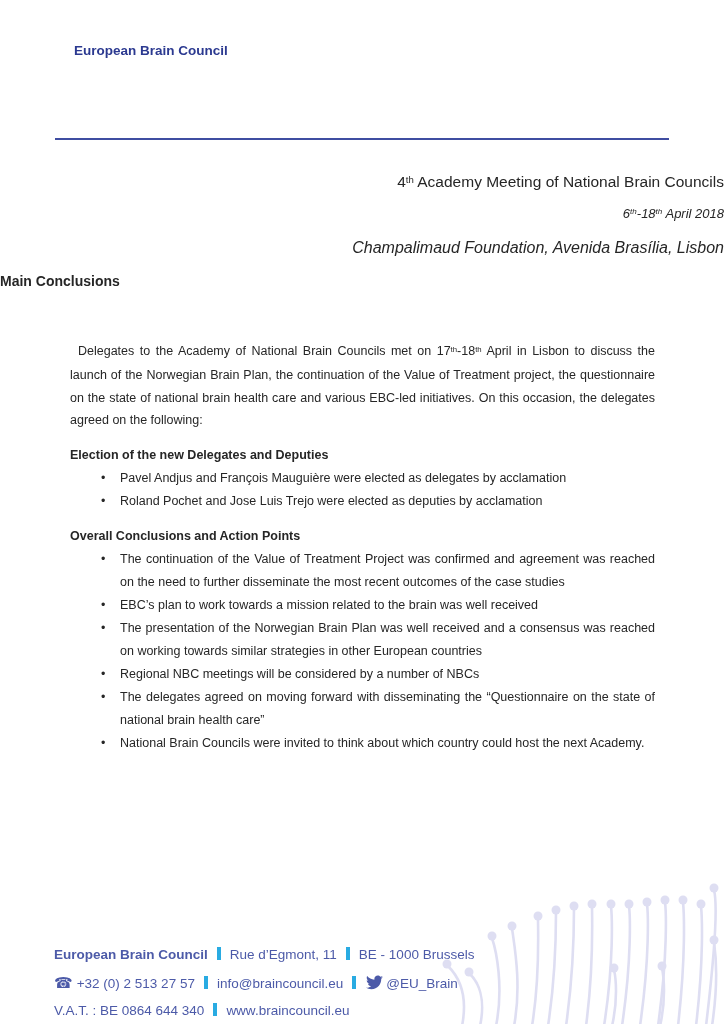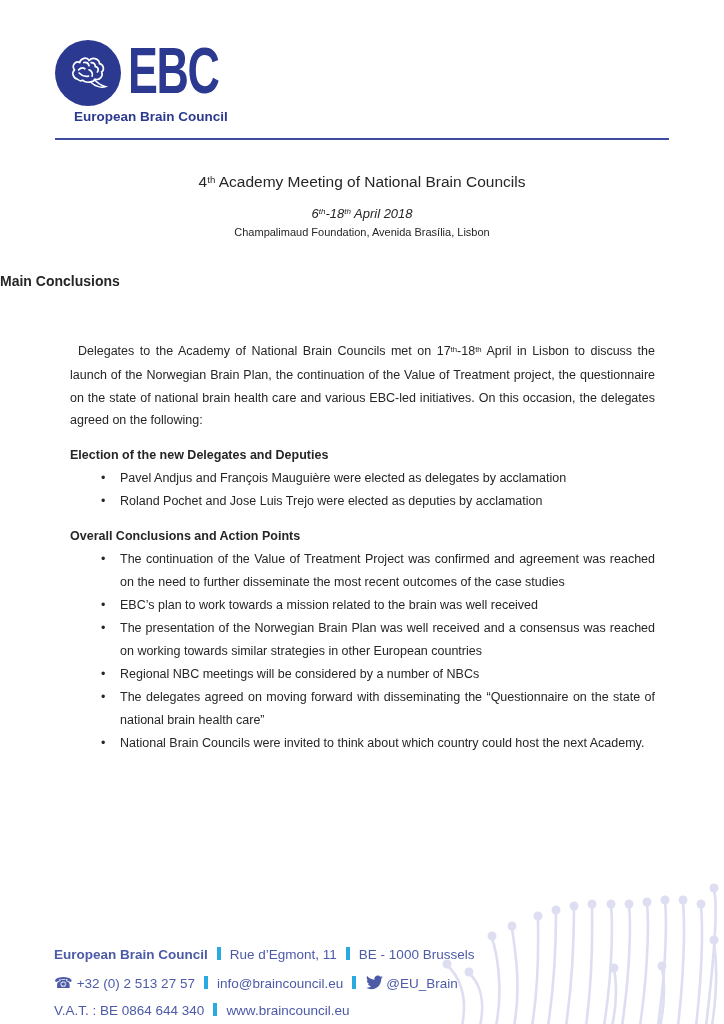--- a/index.html
+++ b/index.html
@@ -37,27 +37,27 @@
     font-size:13.5px; margin-top:3px; margin-left:19px;
     white-space:nowrap;
   }
 
   .header-rule {
     position:absolute; top:138px; left:55px; width:614px;
     border-top:2px solid #3f4da1;
   }
 
   
-  .title-block { position:absolute; top:173px; left:0; width:100%; text-align:center; }
+  .title-block { position:absolute; top:173px; left:0; width:100%; text-align:right; }
   .doc-title { font-size:15.5px; color:#262626; }
   .doc-title sup, .intro sup, .doc-date sup {
     font-size:62%; position:relative; top:-0.45em; vertical-align:baseline;
   }
   .doc-date { font-style:italic; font-size:13px; margin-top:15px; }
-  .doc-venue { font-size:11px; margin-top:5px; }
+  .doc-venue { font-style:italic; font-size:16px; margin-top:18px; }
   .doc-subtitle {
     position:absolute; top:273px; left:0; width:100%;
     text-align:left; font-weight:bold; font-size:14px;
   }
 
   
   .content {
     position:absolute; top:340px; left:70px; width:585px;
     font-size:12.5px; line-height:22.4px;
   }
@@ -89,35 +89,20 @@
 
   
   .decoration { position:absolute; right:0; bottom:0; pointer-events:none; }
 </style>
 </head>
 <body>
 
 <div class="page">
 
   <div class="logo-block">
-    <div class="logo-top">
-      <div class="logo-circle">
-        <svg width="46" height="46" viewBox="0 0 44 44" fill="none" stroke="#ffffff" stroke-width="1.6" stroke-linecap="round">
-          <path d="M12,28 C8,27 6,22 9,19 C6,15 10,10 14,12 C15,8 21,6 23,10 C27,6 33,9 33,13 C37,14 38,19 35,21 C37,25 33,29 29,28 C27,31 20,32 17,29 C15,30 13,29 12,28"></path>
-          <path d="M28,28 C31,32 35,34 39,35 C35,36.5 29,35 25,31" stroke-width="1.4"></path>
-          <path d="M13,19 q3,-3 6,-1"></path>
-          <path d="M18,12 q4,-1 5,3"></path>
-          <path d="M25,12 q4,0 4,4"></path>
-          <path d="M30,16 q3,2 1,5"></path>
-          <path d="M13.5,22 q4,4 9,3"></path>
-          <path d="M23,19 q4,2 3,6"></path>
-        </svg>
-      </div>
-      <div class="logo-abbr">EBC</div>
-    </div>
     <div class="logo-name">European Brain Council</div>
   </div>
 
   <div class="header-rule"></div>
 
   <div class="title-block">
     <div class="doc-title"><span>4</span><sup>th</sup><span> Academy Meeting of National Brain Councils</span></div>
     <div class="doc-date"><span>6</span><sup>th</sup><span>-18</span><sup>th</sup><span> April 2018</span></div>
     <div class="doc-venue">Champalimaud Foundation, Avenida Brasília, Lisbon</div>
   </div>

